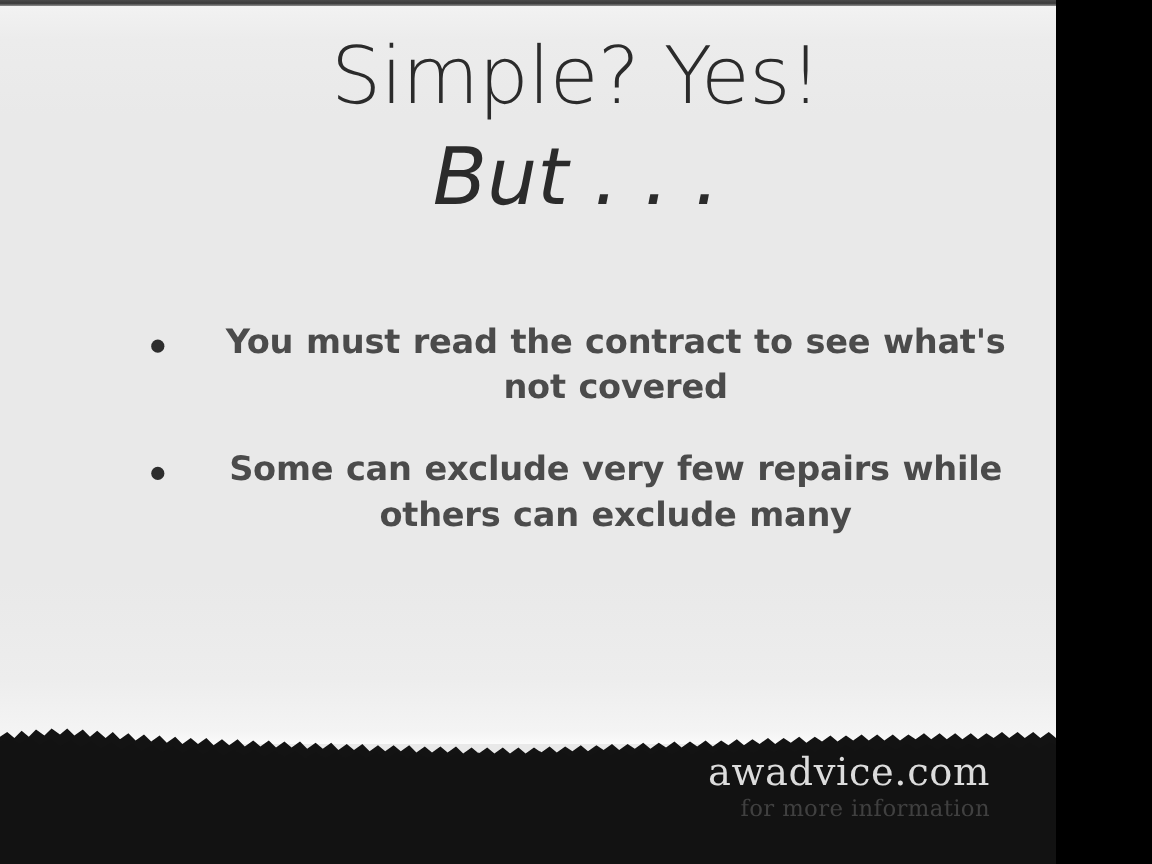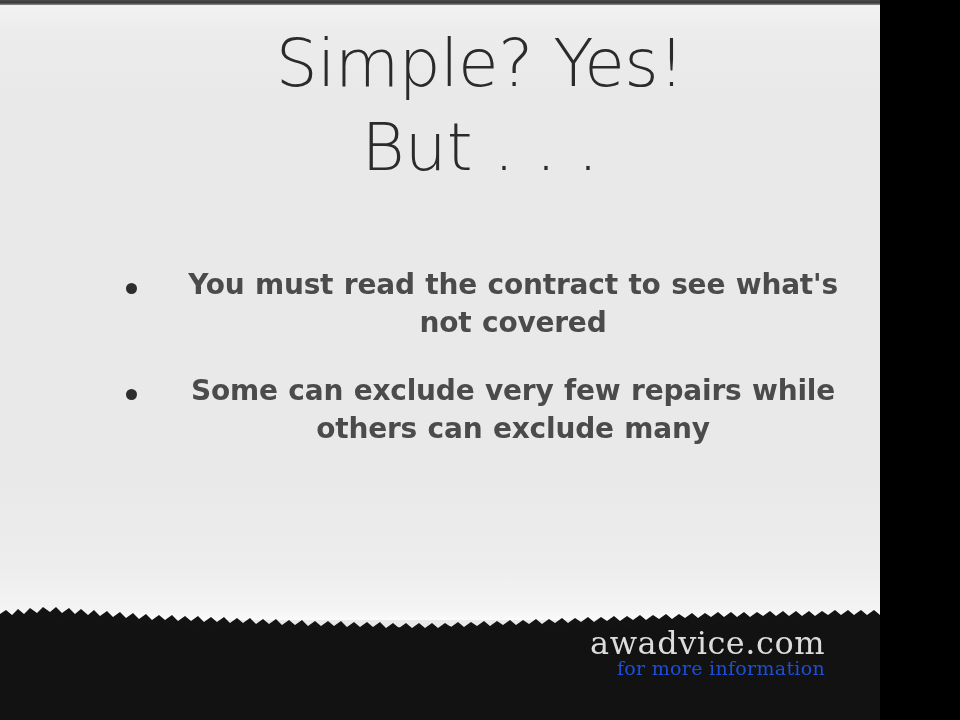--- a/index.html
+++ b/index.html
@@ -60,20 +60,21 @@
   .title-line {
     font-family: "DejaVu Sans", sans-serif;
     font-weight: 300;
     font-size: 66px;
     line-height: 84px;
     letter-spacing: -0.5px;
     white-space: pre;
   }
   .title-line.line2 {
     letter-spacing: 0px;
+    font-style: italic;
   }
 
   
   .bullets {
     position: absolute;
     left: 120px;
     top: 266px;
     width: 740px;
   }
   .bullet-row {
@@ -132,25 +133,26 @@
   .brand-name {
     display: block;
     font-family: "DejaVu Serif", serif;
     font-weight: normal;
     font-size: 32px;
     letter-spacing: 0.5px;
     color: #dcdcdc;
   }
   .brand-sub {
     display: block;
+    margin-top: 6px;
     font-family: "DejaVu Serif", serif;
     font-weight: normal;
     font-size: 19px;
     letter-spacing: 0.3px;
-    color: #1d4ed8;
+    color: #404040;
   }
 </style>
 </head>
 <body>
 
 <div id="slide">
 
   <div class="top-edge"></div>
 
   <div class="paper"></div>

